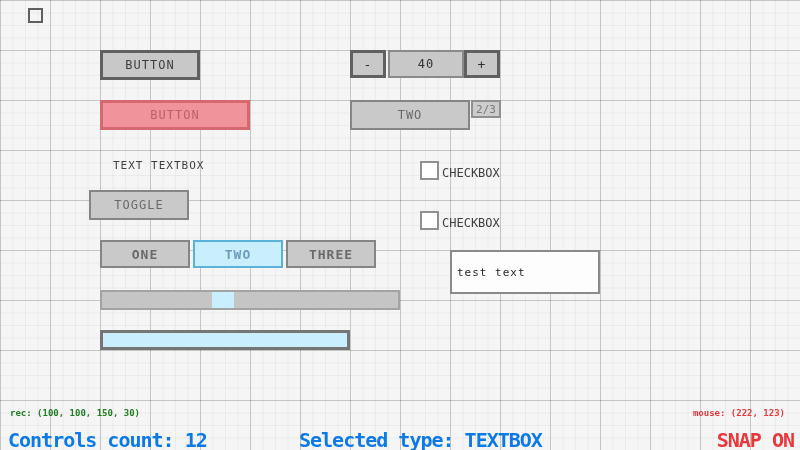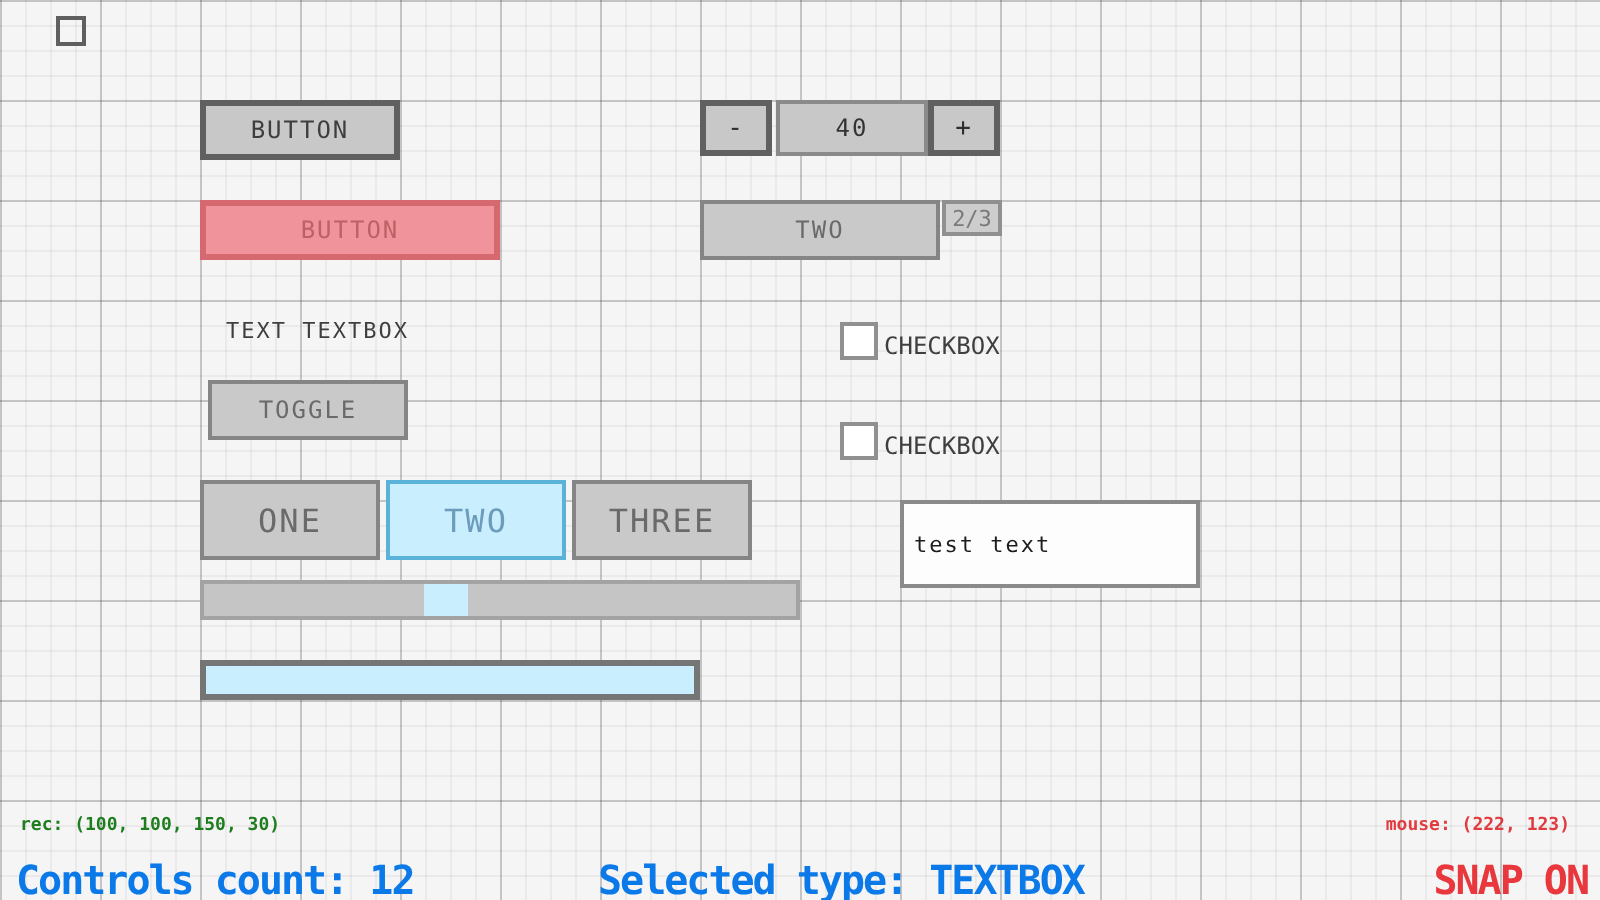--- a/index.html
+++ b/index.html
@@ -38,27 +38,27 @@
   
   .btn-red { left:100px; top:100px; width:150px; height:30px;
     border:3px solid #d6696f; background:#f0939a;
     color:#bf6066; font-size:12px; }
 
   
   .lbl-sample { left:113px; top:158px; height:14px;
     color:#3f3f3f; font-size:11px; }
 
   
-  .toggle { left:104px; top:190px; width:100px; height:30px;
+  .toggle { left:89px; top:190px; width:100px; height:30px;
     border:2px solid #858585; background:#c9c9c9;
     color:#6a6a6a; font-size:12px; }
 
   
-  .tg { top:240px; width:90px; height:40px; font-size:16px;
-    border:2px solid #858585; background:#c9c9c9; color:#6a6a6a; }
+  .tg { top:240px; width:90px; height:28px; font-size:13px;
+    border:2px solid #858585; background:#c9c9c9; color:#6a6a6a;font-weight:bold; }
   .tg.one   { left:100px; }
   .tg.two   { left:193px; border-color:#5bb2d9; background:#c9effe; color:#6c9bbc; }
   .tg.three { left:286px; }
 
   
   .spin-btn { top:50px; width:36px; height:28px;
     border:3px solid #606060; background:#c8c8c8;
     color:#2e2e2e; font-size:13px; }
   .spin-minus { left:350px; }
   .spin-plus  { left:464px; }

